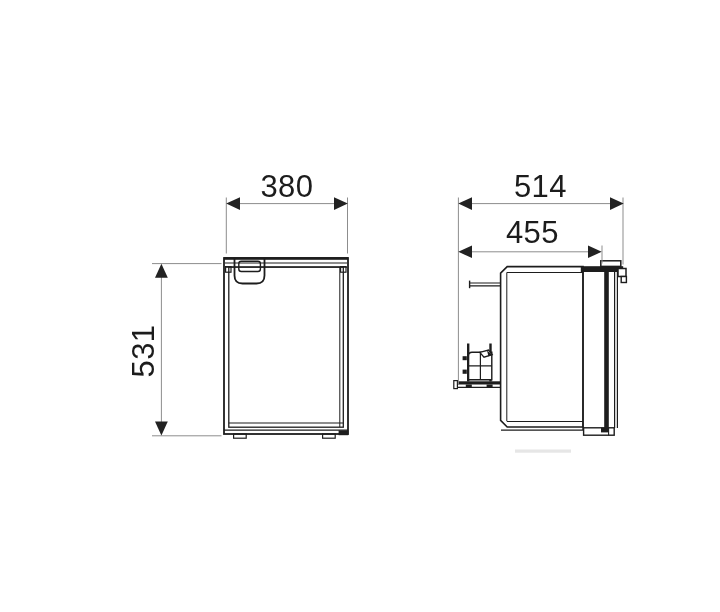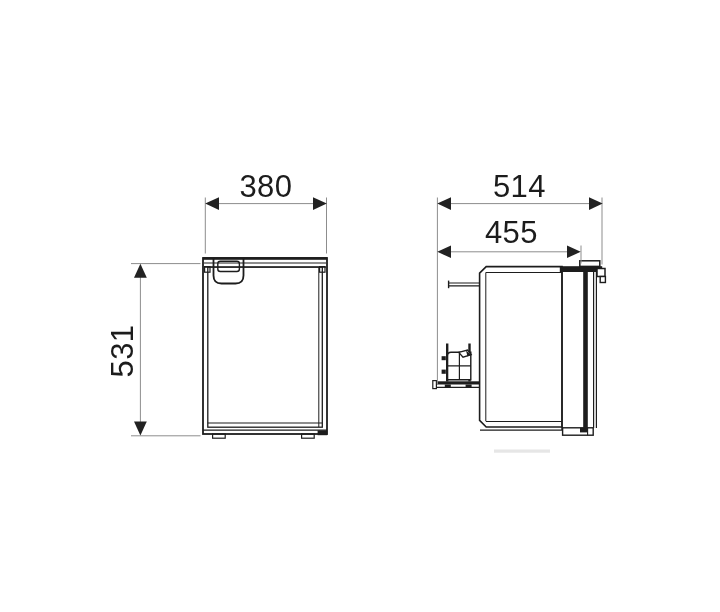--- a/index.html
+++ b/index.html
@@ -2,20 +2,21 @@
 <html><head>
 <meta charset="utf-8">
 <style>
   html,body{margin:0;padding:0;background:#ffffff;}
   .canvas{
     position:relative;
     width:665px;height:612px;
     background:#ffffff;
     overflow:hidden;
     font-family:"Liberation Sans", sans-serif;
+    padding-left:21px;
   }
   svg{display:block;}
   .dimtxt{
     font-family:"Liberation Sans", sans-serif;
     font-size:31px;
     fill:#1c1c1c;
     letter-spacing:0.5px;
   }
   .dimline{stroke:#8d8d8d;stroke-width:1;fill:none;}
   .arrow{fill:#222222;stroke:none;}

